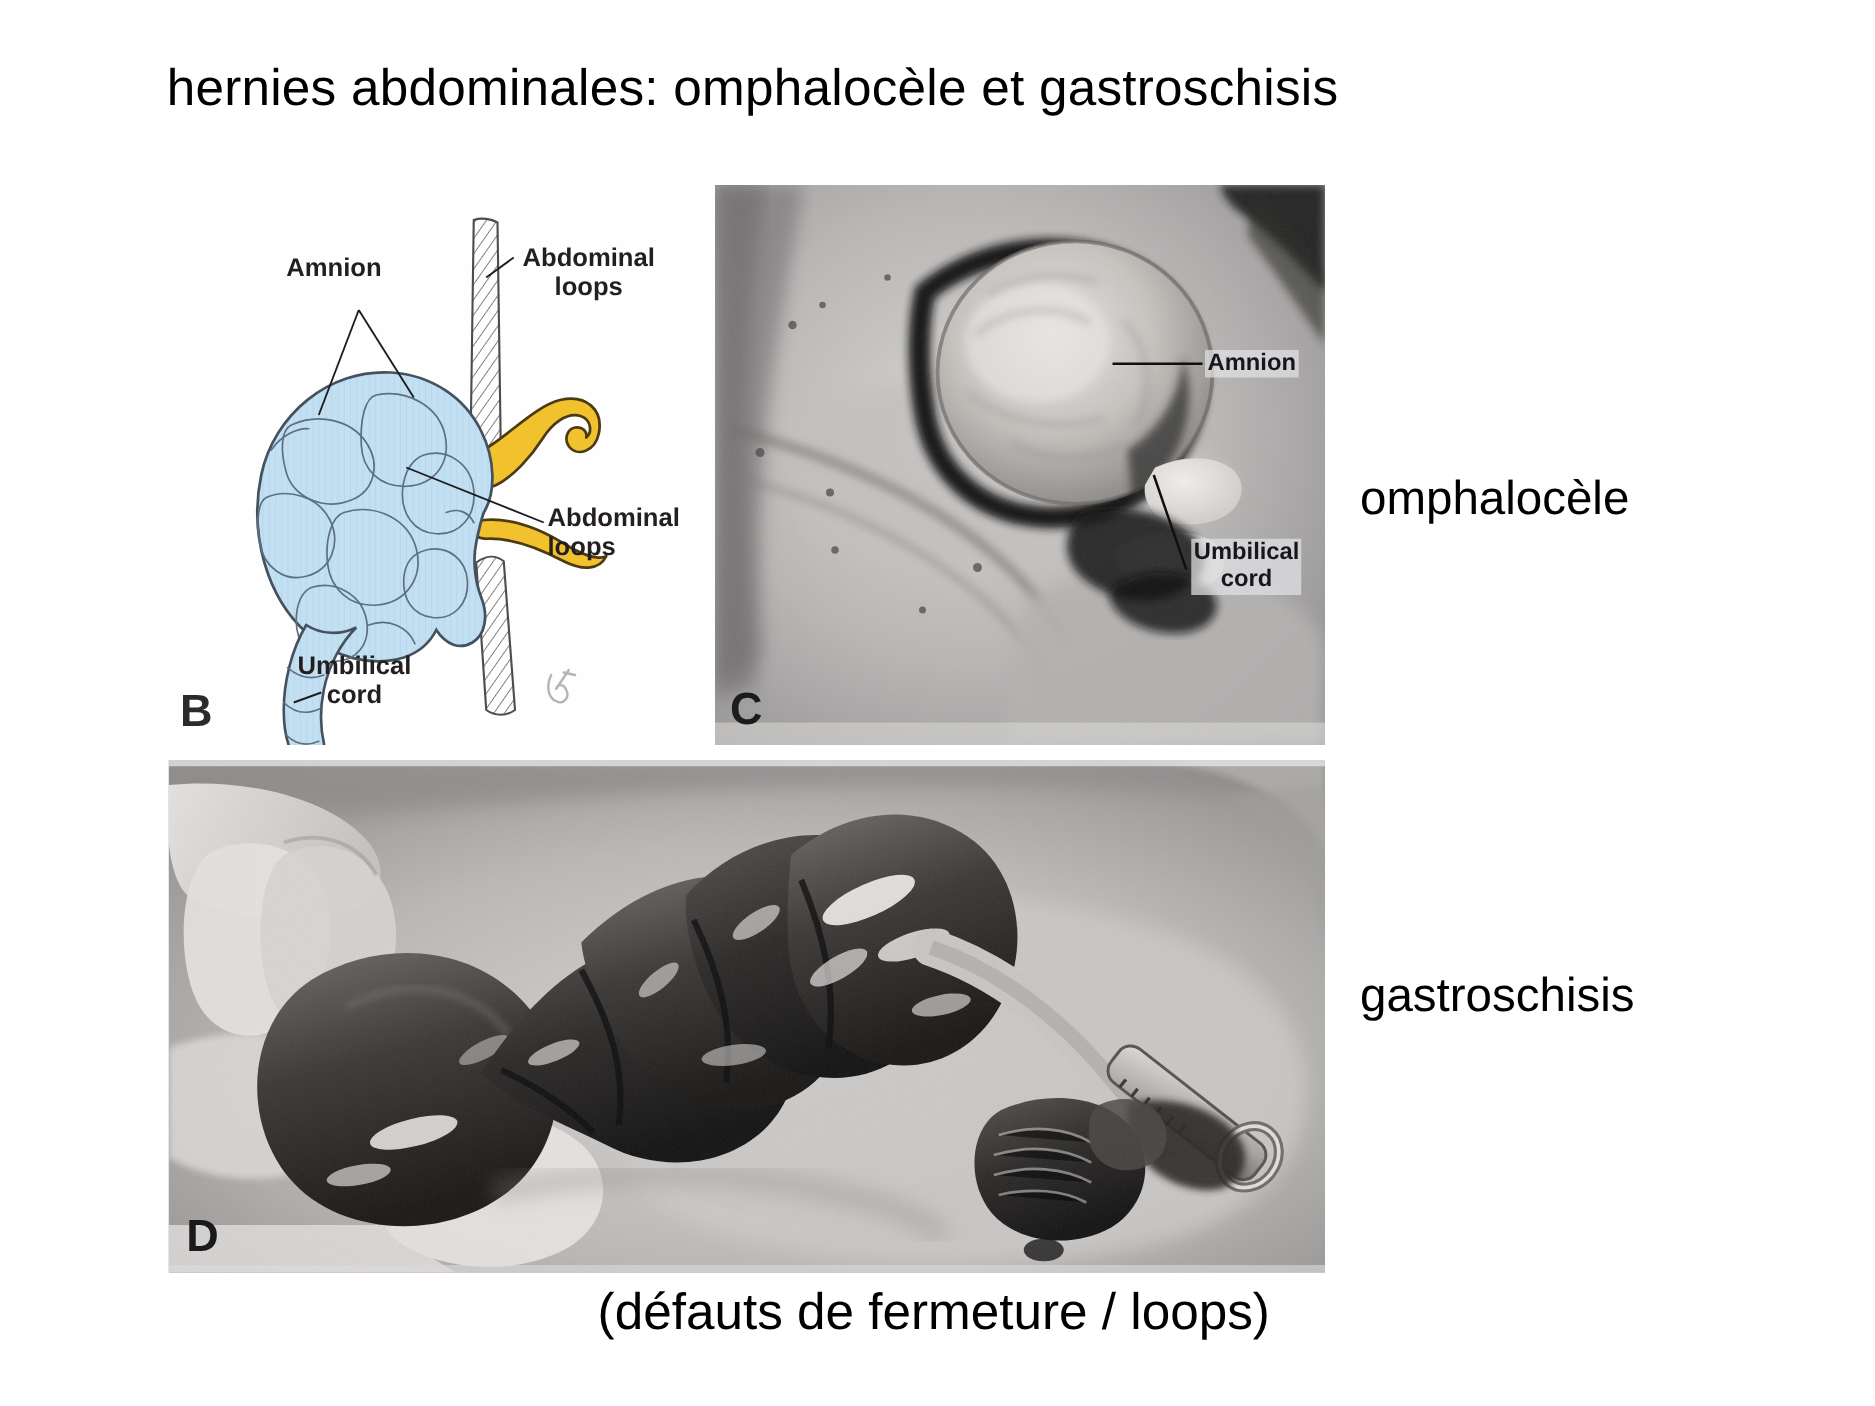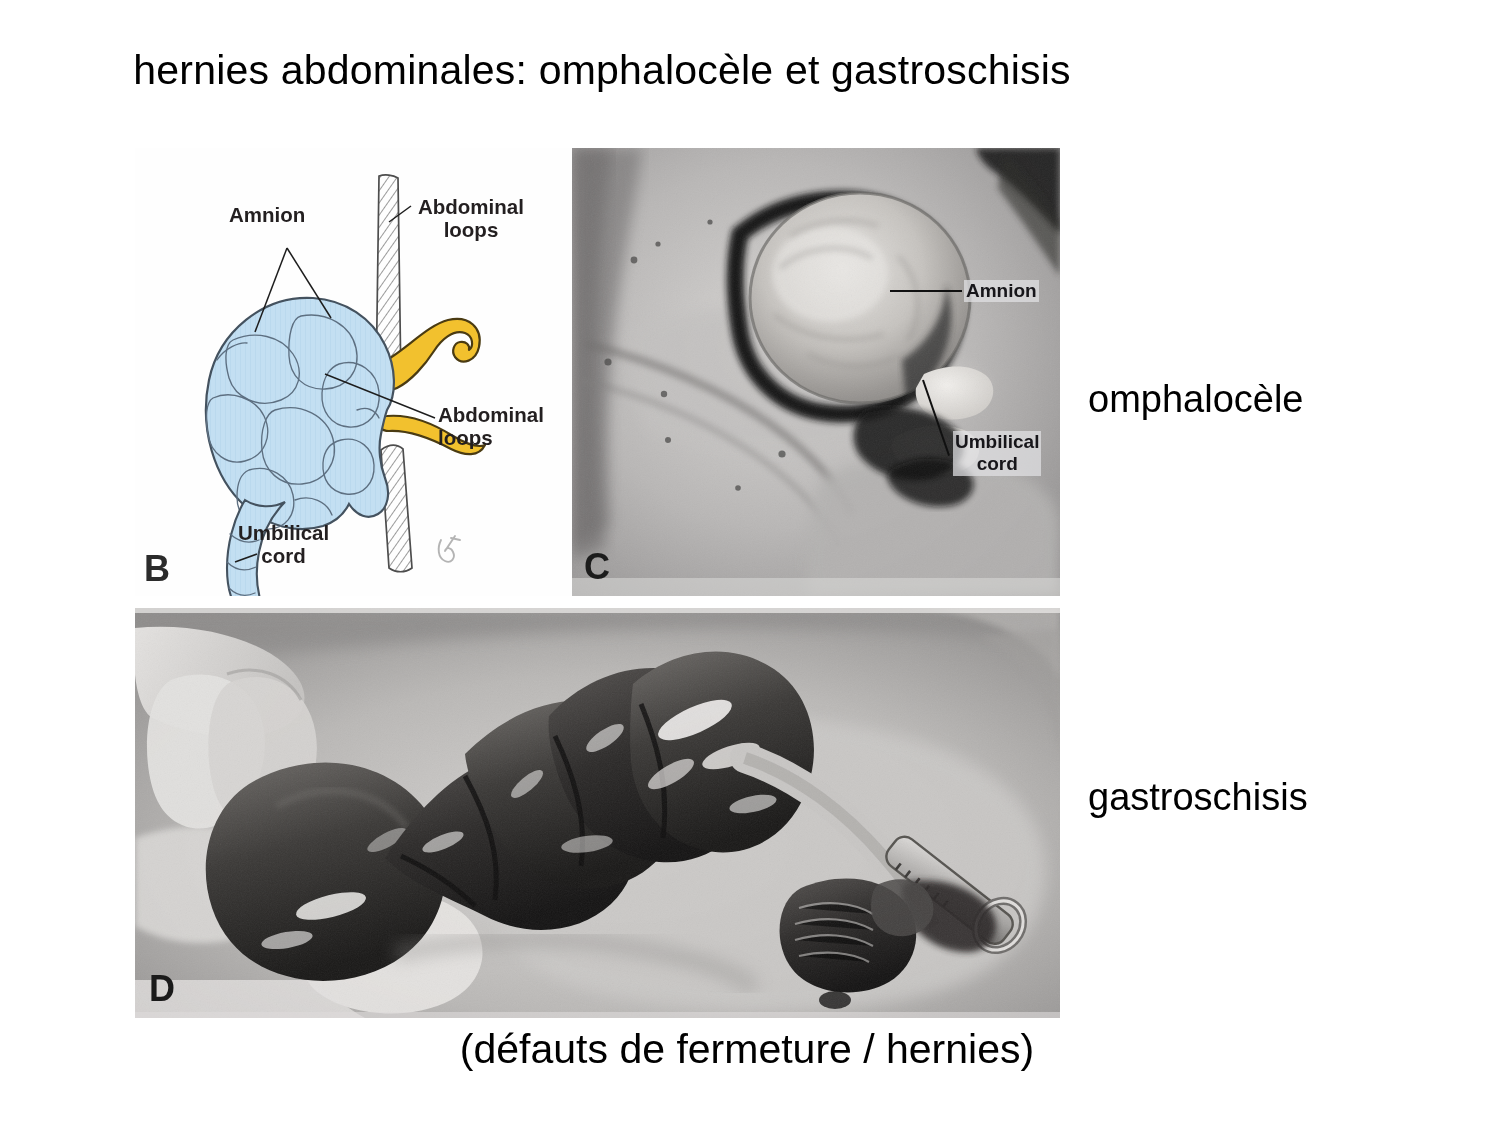--- a/index.html
+++ b/index.html
@@ -530,14 +530,14 @@
     <div class="panel-letter" id="panel-d-letter">D</div>
   </div>
 
 </div>
 
 <div class="side-caption" id="caption-omphalocele">omphalocèle</div>
 
 <div class="side-caption" id="caption-gastroschisis">gastroschisis</div>
 
 <div id="bottom-caption">
-  <span>(défauts de fermeture / hernies)</span>
+  <span>(défauts de fermeture / loops)</span>
 </div>
 
 </body></html>

